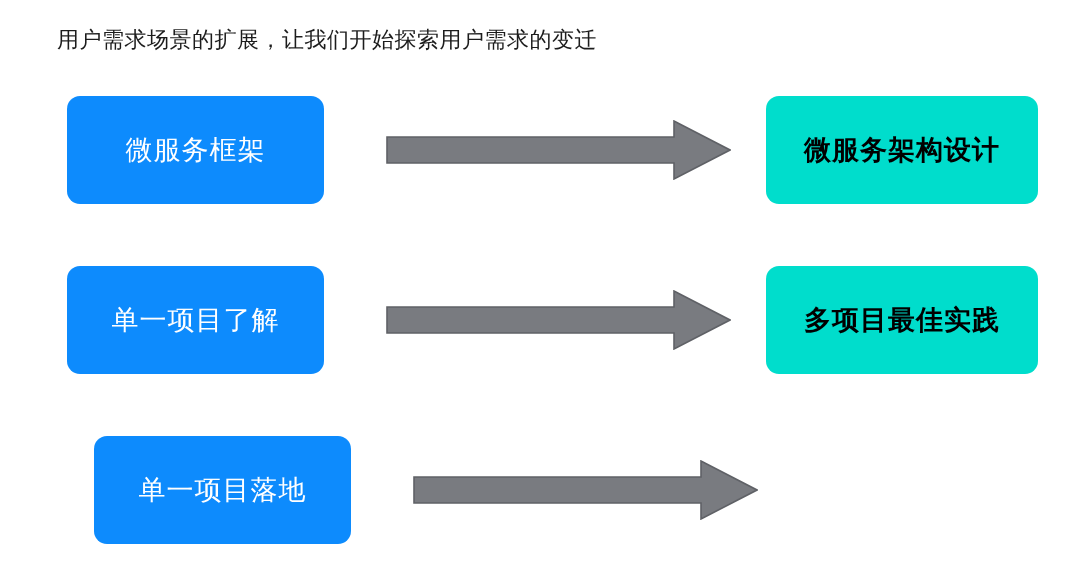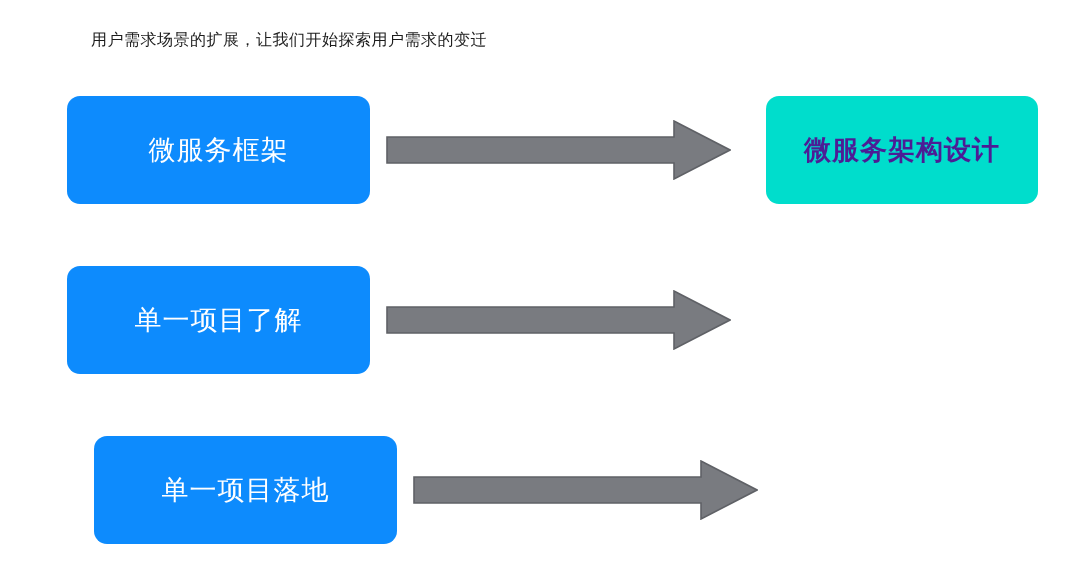--- a/index.html
+++ b/index.html
@@ -20,26 +20,26 @@
     left: 0;
     top: 0;
     width: 1080px;
     height: 580px;
     background: #ffffff;
   }
 
   
   .slide-title {
     position: absolute;
-    left: 91px;
+    left: 57px;
     top: 22px;
     width: 940px;
     height: 36px;
     line-height: 36px;
-    font-size: 16px;
+    font-size: 22px;
     font-weight: 400;
     color: #1c1c1c;
     letter-spacing: 0.5px;
     white-space: nowrap;
   }
 
   
   .row {
     position: absolute;
     left: 0;
@@ -58,30 +58,30 @@
     border-radius: 13px;
     display: flex;
     align-items: center;
     justify-content: center;
     font-size: 27px;
     letter-spacing: 1px;
     box-sizing: border-box;
   }
   .node-source {
     left: 67px;
-    width: 303px;
+    width: 257px;
     background: #0d8bfd;
     color: #ffffff;
     font-weight: 400;
   }
   .node-target {
     left: 766px;
     width: 272px;
     background: #00ddcc;
-    color: #4c1d95;
+    color: #000000;
     font-weight: 700;
   }
 
   
   .arrow {
     position: absolute;
     left: 386px;
     top: 24px;
     width: 345px;
     height: 60px;
@@ -121,20 +121,23 @@
     <div class="node node-source">
       <span>单一项目了解</span>
     </div>
 
     <div class="arrow">
       <svg viewBox="0 0 345 60" xmlns="http://www.w3.org/2000/svg">
         <polygon points="1,17 288,17 288,1 344,30 288,59 288,43 1,43" fill="#797b80" stroke="#5f6166" stroke-width="1.6" stroke-linejoin="miter"></polygon>
       </svg>
     </div>
 
+    <div class="node node-target">
+      <span>多项目最佳实践</span>
+    </div>
   </div>
 
   <div class="row row-3">
 
     <div class="node node-source">
       <span>单一项目落地</span>
     </div>
 
     <div class="arrow">
       <svg viewBox="0 0 345 60" xmlns="http://www.w3.org/2000/svg">

